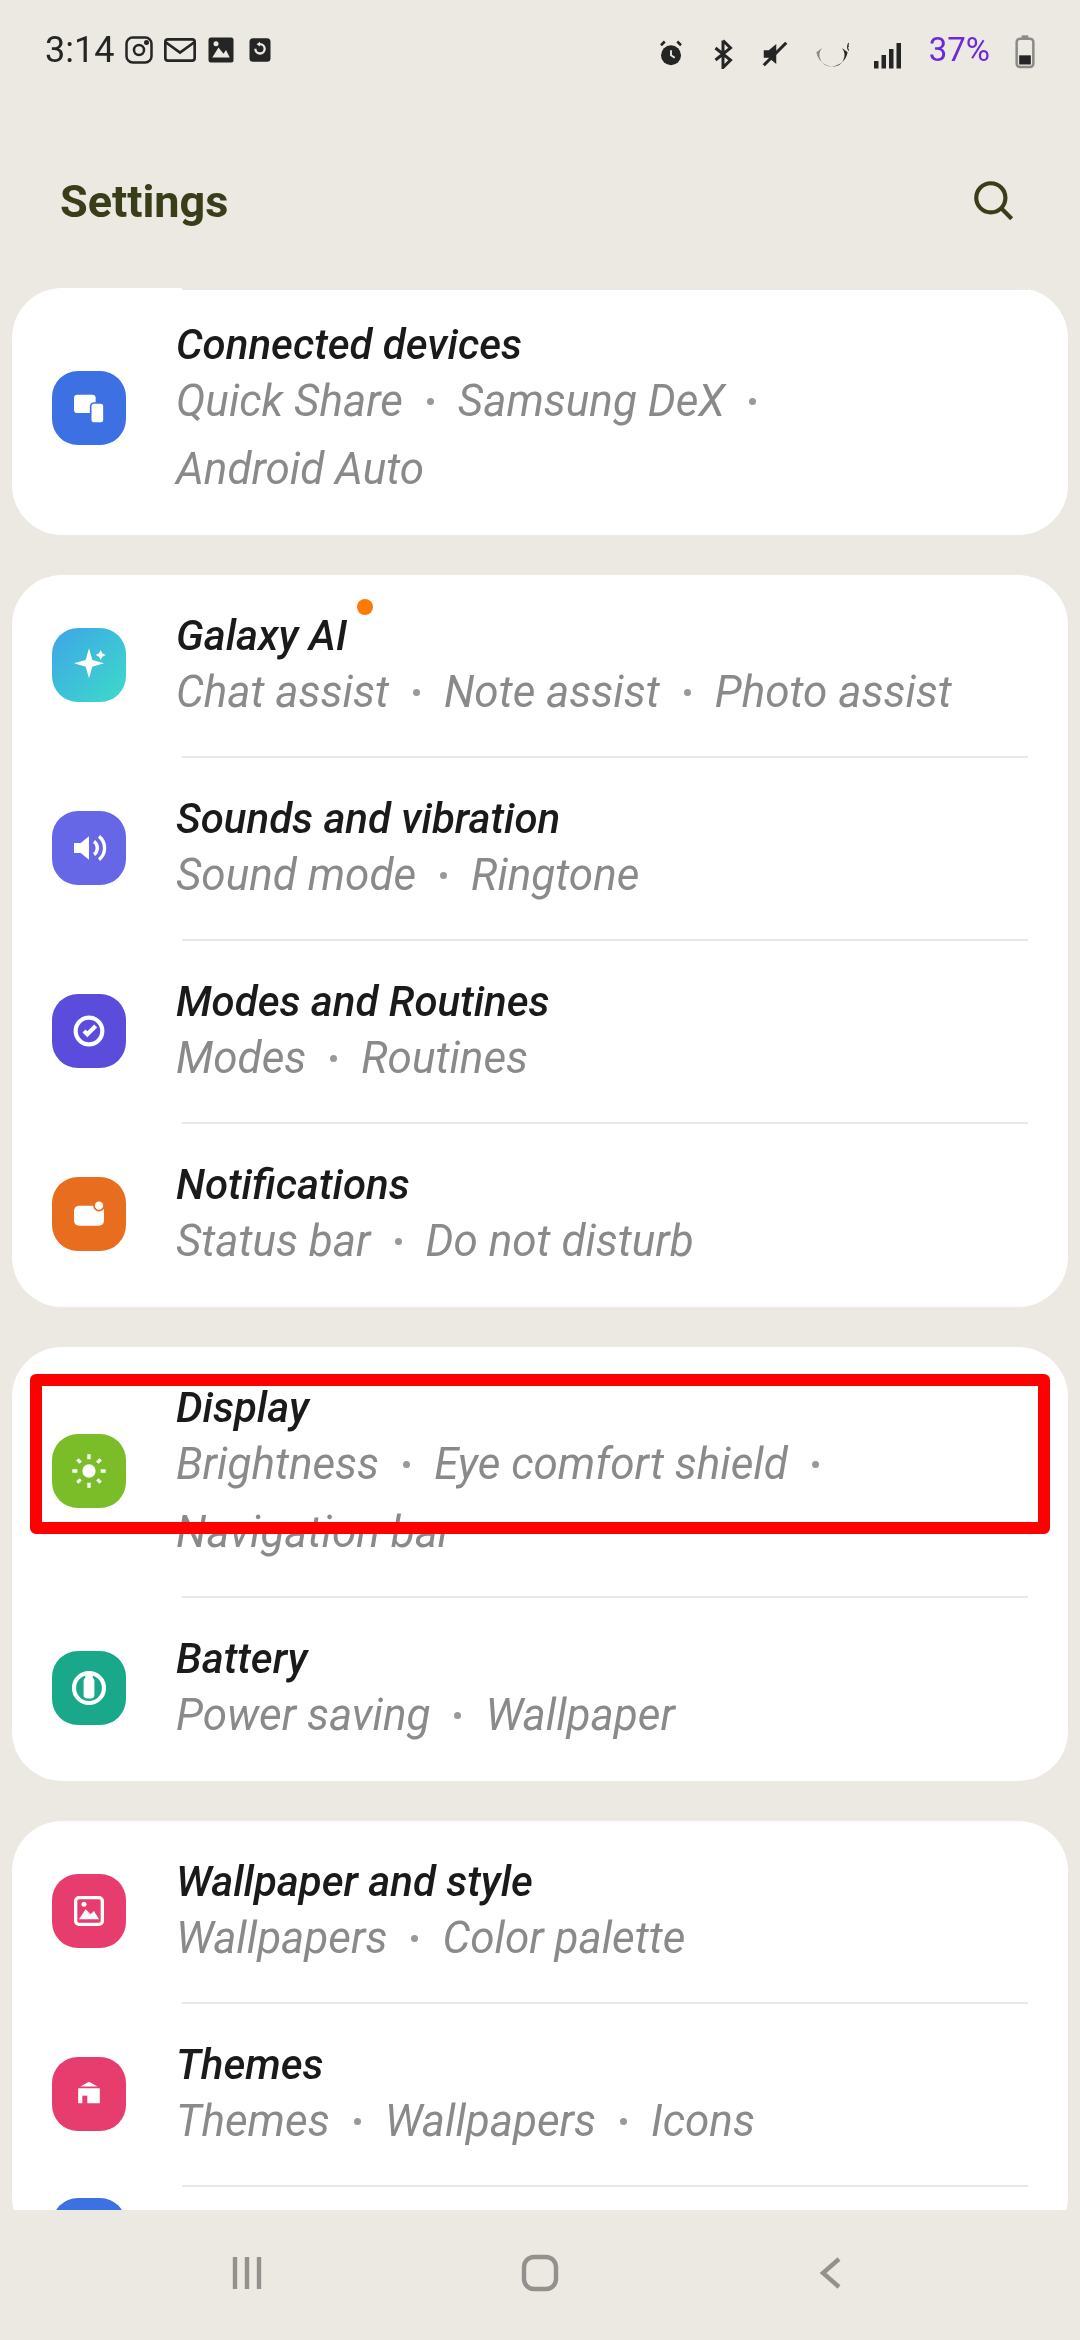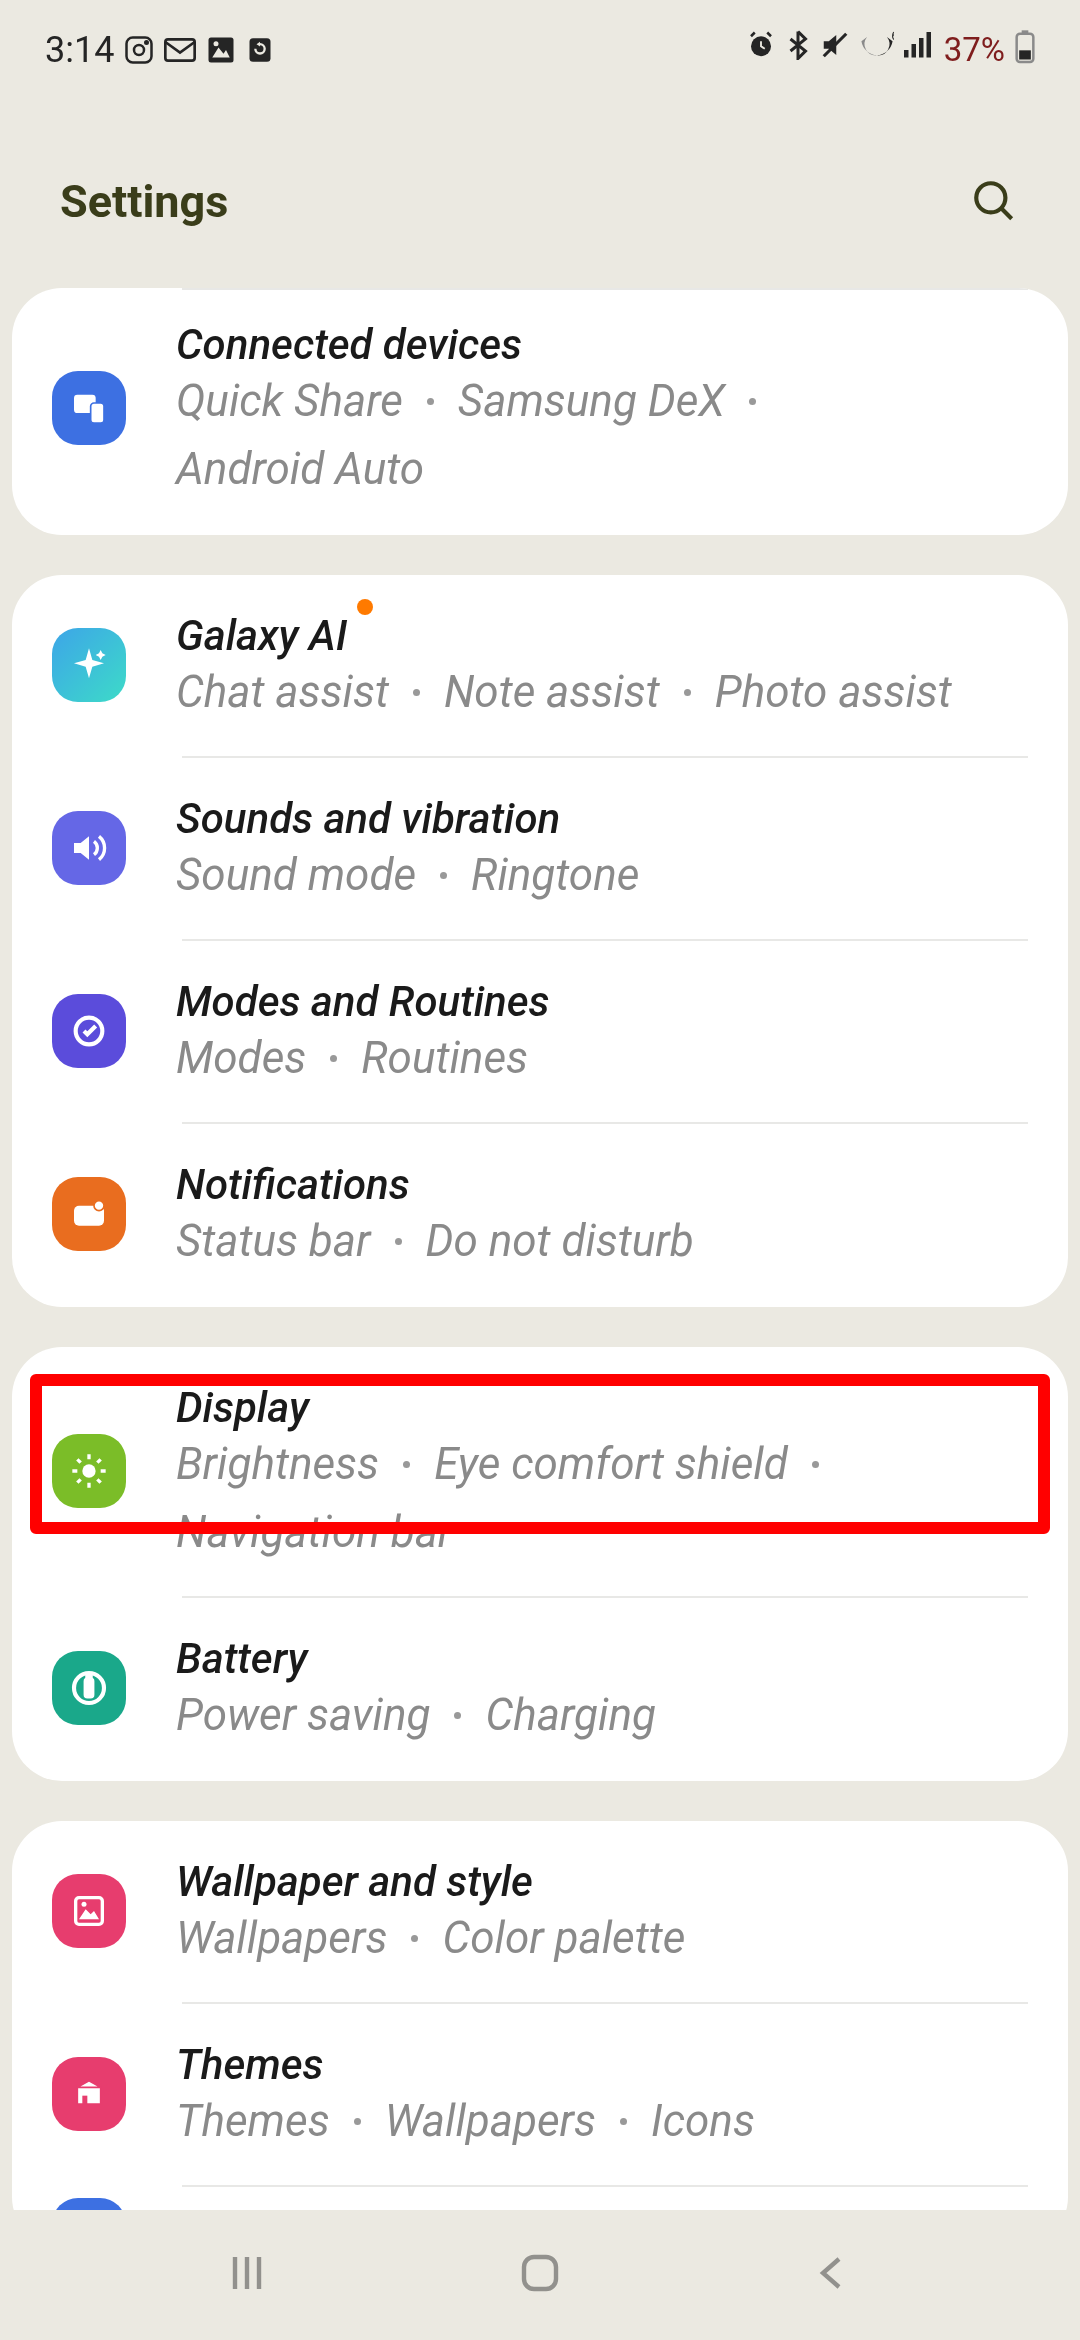--- a/index.html
+++ b/index.html
@@ -23,23 +23,23 @@
       align-items: center;
       gap: 10px;
       color: #252525;
     }
     .status-time {
       font-size: 36px;
       font-weight: 400;
     }
     .status-right {
       display: flex;
-      align-items: flex-start;
-      gap: 10px;
-      color: #7f1d1d;
+      align-items: flex-end;
+      gap: 25px;
+      color: #6d28d9;
       font-size: 32px;
     }
     .status-icon { display: inline-flex; align-items: center; justify-content: center; }
     .header {
       padding: 80px 60px 60px;
       display: flex;
       justify-content: space-between;
       align-items: center;
     }
     .header-title {
@@ -372,21 +372,21 @@
           <rect x="11" y="5" width="2" height="2" fill="#fff"></rect>
         </svg>
     </div>
     <div class="item-text">
       <div class="item-title">
           <span>Battery</span>
         </div>
       <div class="item-sub">
         <span>Power saving</span>
           <span class="dot"></span>
-          <span>Charging</span>
+          <span>Wallpaper</span>
       </div>
     </div>
   </div>
 </div>
 
 <div class="card" style="margin-bottom:0">
   <div class="item with-divider">
     <div class="icon-box" style="background:#e73d6e">
       <svg width="40" height="40" viewBox="0 0 24 24" fill="#fff">
           <rect x="4" y="4" width="16" height="16" rx="2" fill="none" stroke="#fff" stroke-width="2"></rect>

